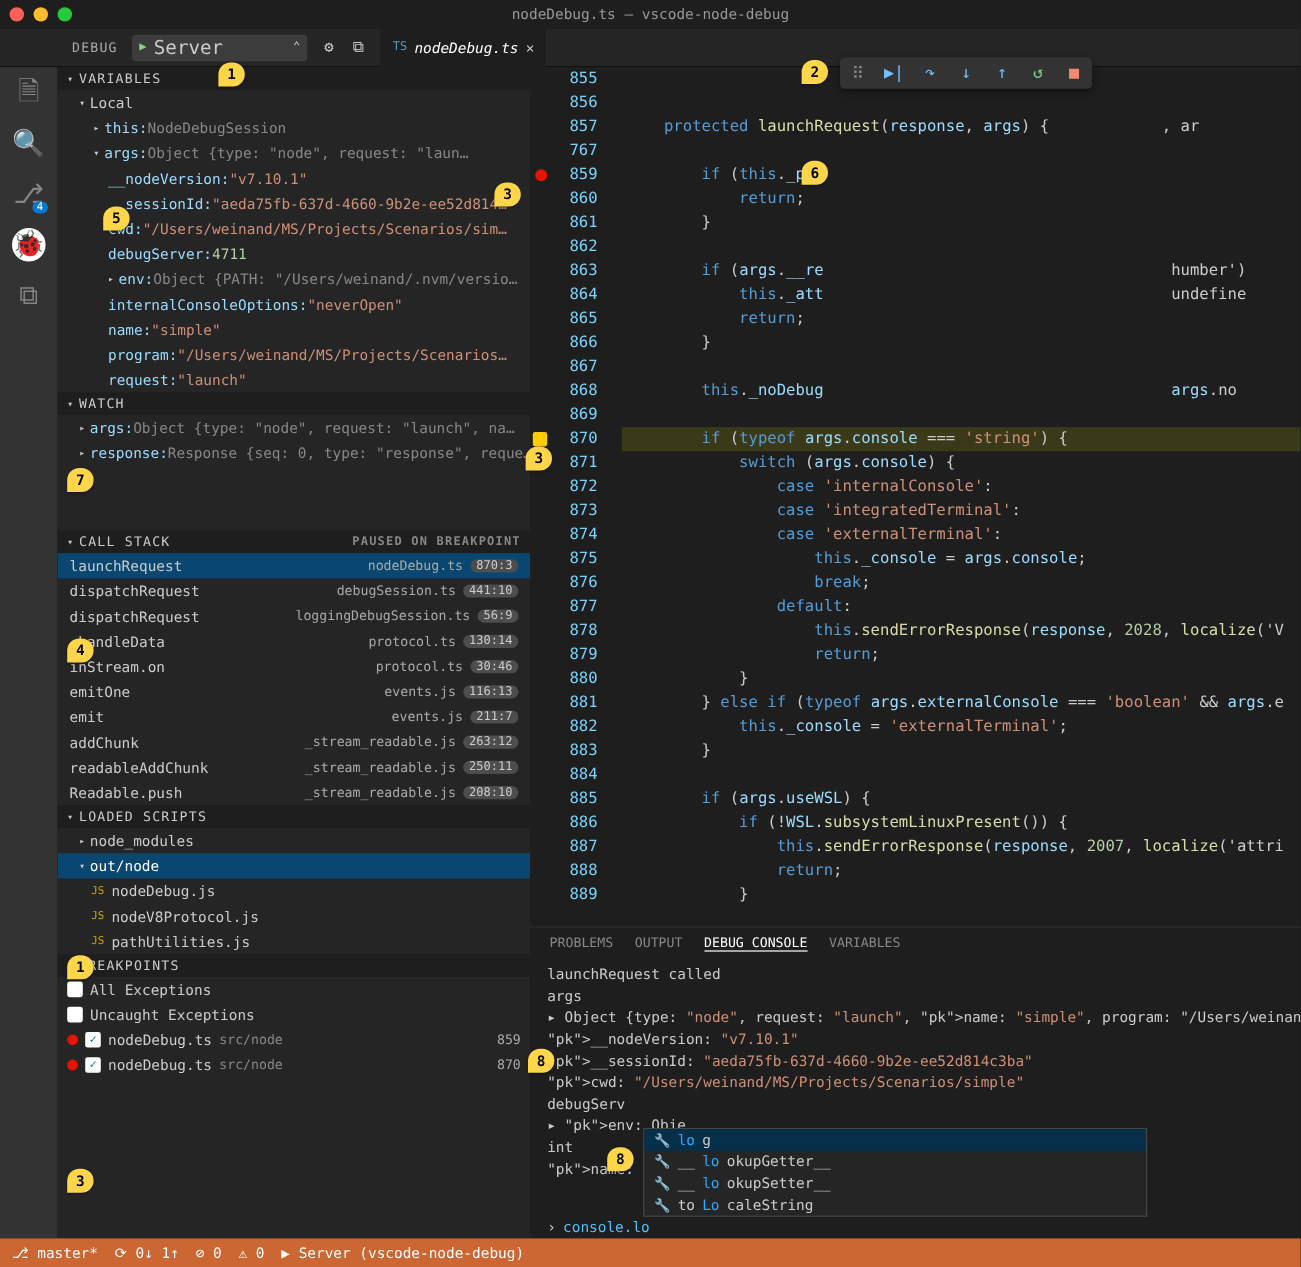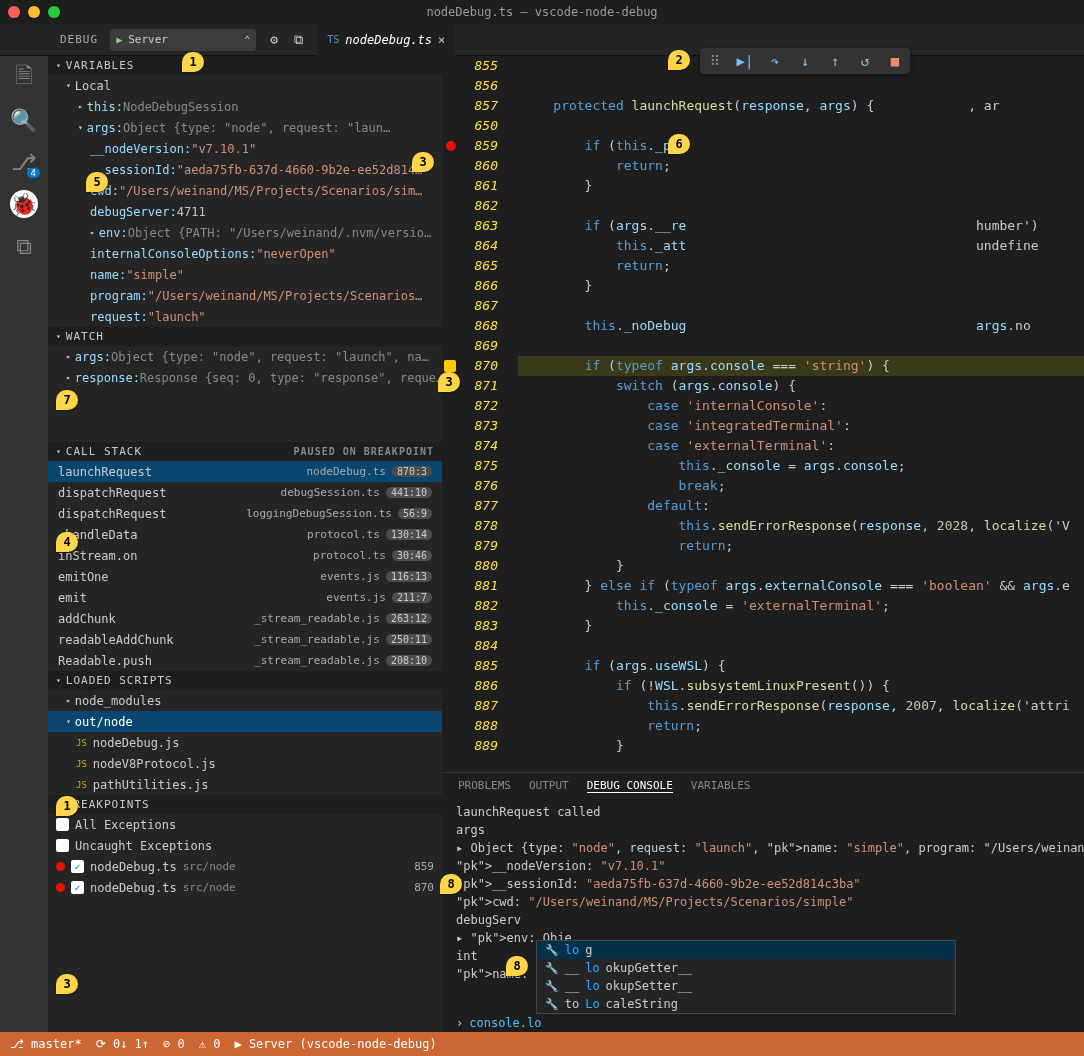--- a/index.html
+++ b/index.html
@@ -12,21 +12,21 @@
 .dot { width:12px; height:12px; border-radius:50%; }
 .red{background:#ff5f56}.yellow{background:#ffbd2e}.green{background:#27c93f}
 .title-center { position:absolute; left:0; right:0; text-align:center; color:#999; font-size:12px; }
 
 
 .debug-header { height:32px; background:#252526; display:flex; align-items:center; border-bottom:1px solid #111; }
 .activity-gap { width:48px; }
 .dbg-label { color:#aaa; letter-spacing:1px; padding:0 12px; font-size:11px; }
 .config-select { display:flex; align-items:center; background:#3c3c3c; border-radius:3px; height:22px; padding:0 6px; margin-right:6px; }
 .play-icon { color:#89d185; margin-right:6px; font-size:10px; }
-.select-text { color:#ccc; font-size:11px; width:110px; }
+.select-text { color:#ccc; font-size:16px; width:110px; }
 .sel-arrow { color:#ccc; font-size:10px; margin-left:6px; }
 .gear-icon, .console-icon { color:#ccc; margin:0 8px; font-size:13px; }
 
 
 .main { flex:1; display:flex; min-height:0; }
 .activitybar { width:48px; background:#333; display:flex; flex-direction:column; align-items:center; padding-top:8px; gap:14px; }
 .act-icon { width:28px; height:28px; display:flex; align-items:center; justify-content:center; color:#858585; font-size:22px; position:relative; }
 .act-icon.sel { background:#fff; border-radius:50%; color:#333; width:28px; height:28px; }
 .badge { position:absolute; bottom:-2px; right:-2px; background:#007acc; color:#fff; border-radius:8px; font-size:9px; padding:0 4px; }
 
@@ -61,21 +61,21 @@
 .tab { background:#1e1e1e; height:32px; display:flex; align-items:center; padding:0 10px; gap:6px; }
 .tab-icon { color:#519aba; font-size:10px; font-weight:normal; }
 .tab-name { color:#fff; font-style:italic; }
 .tab-close { color:#ccc; }
 
 .debug-toolbar { position:absolute; top:48px; left:700px; background:#333; border-radius:4px; padding:4px 6px; display:flex; gap:12px; align-items:center; box-shadow:0 2px 6px rgba(0,0,0,.4); z-index:50; }
 .dbg-btn { width:18px; height:18px; display:flex; align-items:center; justify-content:center; font-size:14px; }
 .c-blue{color:#75beff}.c-green{color:#89d185}.c-red{color:#f48771}
 
 .editor { flex:1; display:flex; background:#1e1e1e; overflow:hidden; position:relative; font-size:13px; line-height:20px; }
-.gutter { width:76px; text-align:right; color:#fde047; padding-right:20px; position:relative;font-style:italic; }
+.gutter { width:76px; text-align:right; color:#7dd3fc; padding-right:20px; position:relative; }
 .gutter .ln{height:20px}
 .gutter .bp-active::before{content:"";position:absolute;left:4px;width:10px;height:10px;border-radius:50%;background:#e51400;margin-top:5px}
 .gutter .bp-current::before{content:"";position:absolute;left:2px;width:12px;height:12px;background:#ffcc00;margin-top:4px;border-radius:2px}
 .code { flex:1; white-space:pre; overflow:hidden; }
 .code .cl{height:20px;padding-left:4px}
 .hw{background:#3a3a1a}
 .tk-kw{color:#569cd6}.tk-fn{color:#dcdcaa}.tk-var{color:#9cdcfe}.tk-str{color:#ce9178}.tk-num{color:#b5cea8}.tk-this{color:#569cd6}
 
 
 .panel { height:260px; background:#1e1e1e; border-top:1px solid #333; display:flex; flex-direction:column; }
@@ -324,21 +324,21 @@
           </div>
         </div>
     </div>
 
     <div class="editor-area">
       <div class="editor">
         <div class="gutter" id="gutter">
             <div class="ln">855</div>
             <div class="ln">856</div>
             <div class="ln">857</div>
-            <div class="ln">650</div>
+            <div class="ln">767</div>
             <div class="ln bp-active">859</div>
             <div class="ln">860</div>
             <div class="ln">861</div>
             <div class="ln">862</div>
             <div class="ln">863</div>
             <div class="ln">864</div>
             <div class="ln">865</div>
             <div class="ln">866</div>
             <div class="ln">867</div>
             <div class="ln">868</div>

